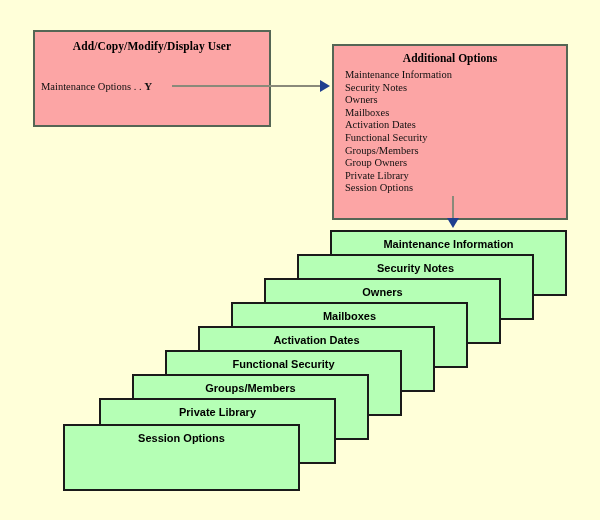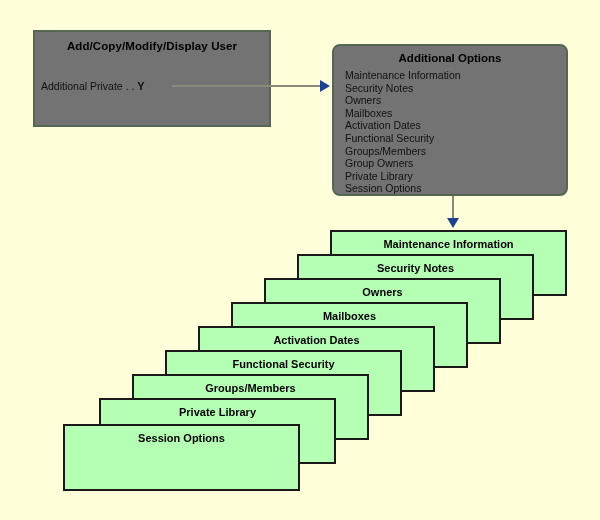--- a/index.html
+++ b/index.html
@@ -16,23 +16,24 @@
   }
   #diagram {
     position: relative;
     width: 600px;
     height: 520px;
   }
 
   
   .box {
     position: absolute;
-    background: #737373;
+    background: #fca5a5;
     border: 2px solid #556655;
     box-sizing: border-box;
+    font-family: Liberation Serif, serif;
   }
 
   
   #screen-user {
     left: 33px;
     top: 30px;
     width: 238px;
     height: 97px;
   }
   #screen-user .screen-title {
@@ -57,22 +58,21 @@
   #screen-user .field-row .field-value {
     font-weight: bold;
     font-size: 11px;
   }
 
   
   #screen-options {
     left: 332px;
     top: 44px;
     width: 236px;
-    height: 152px;
-    border-radius: 8px;
+    height: 176px;
   }
   #screen-options .screen-title {
     position: absolute;
     left: 0;
     right: 0;
     top: 6px;
     text-align: center;
     font-size: 11.5px;
     font-weight: bold;
     color: #000000;
@@ -164,21 +164,21 @@
   }
 </style>
 </head>
 <body>
 
 <div id="diagram">
 
   <div class="box" id="screen-user">
     <div class="screen-title">Add/Copy/Modify/Display User</div>
     <div class="field-row">
-      <span class="field-label">Additional Private . .</span>
+      <span class="field-label">Maintenance Options . .</span>
       <span class="field-value">Y</span>
     </div>
   </div>
 
   <div class="connector-line-h" id="conn-h-line"></div>
   <div class="arrowhead-right" id="conn-h-arrow"></div>
 
   <div class="box" id="screen-options">
     <div class="screen-title">Additional Options</div>
     <ul class="option-list" id="option-list">

